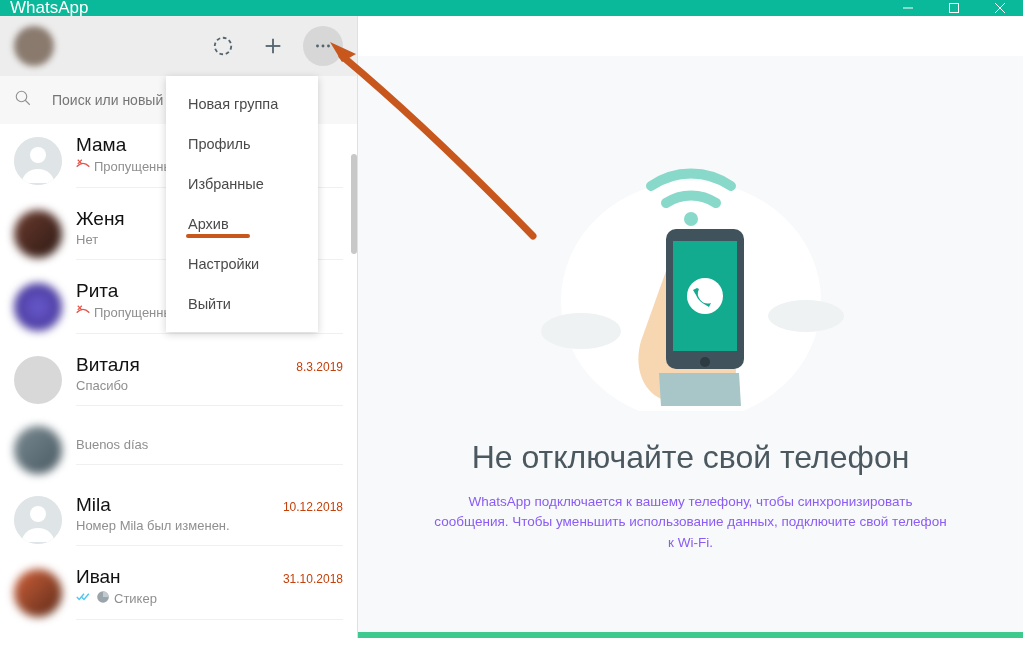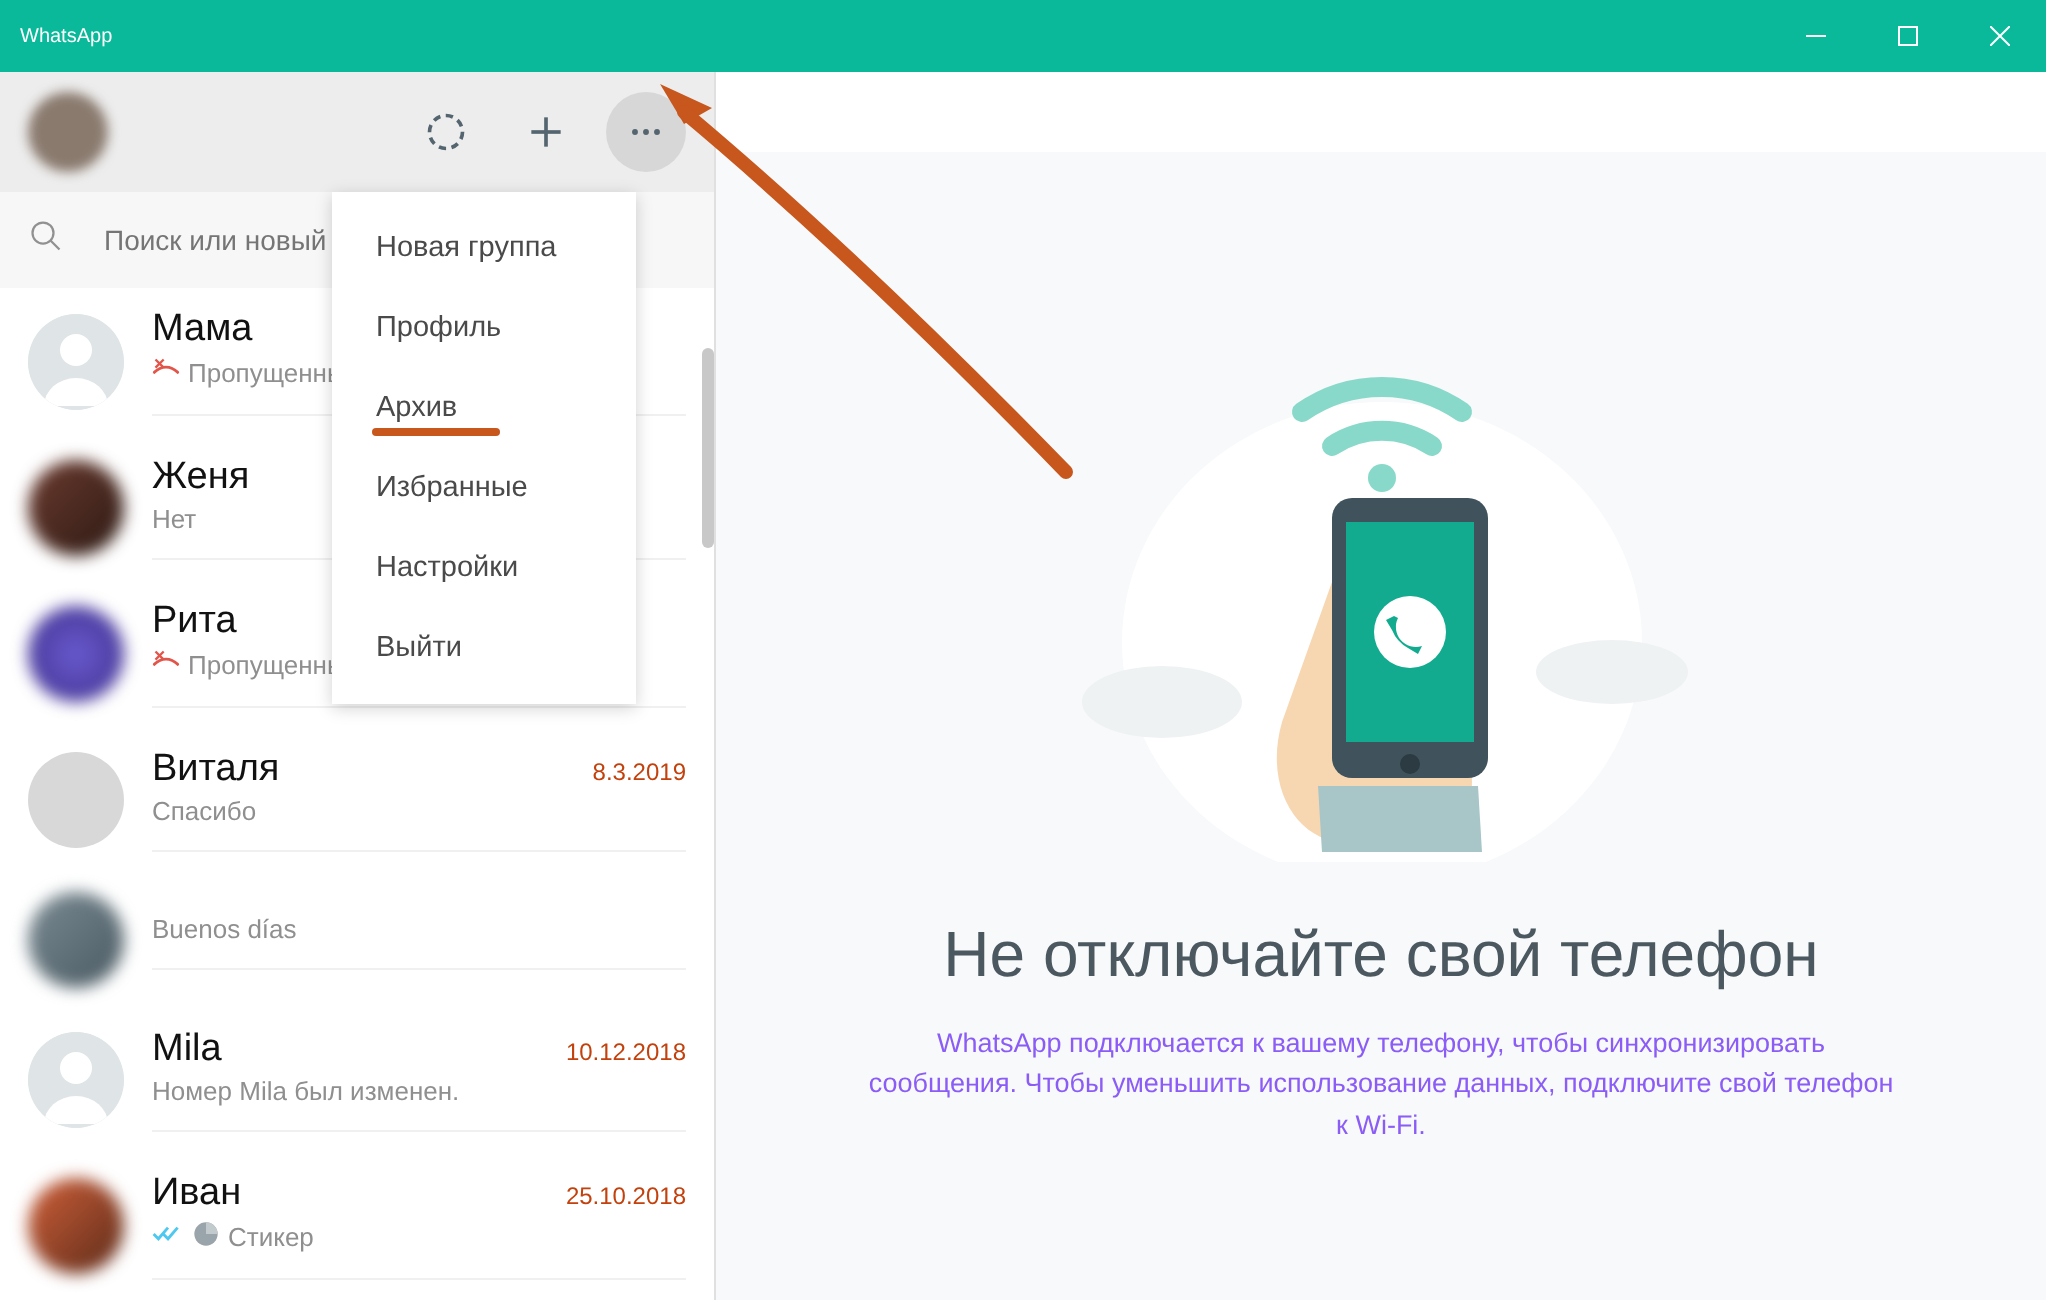--- a/index.html
+++ b/index.html
@@ -1,19 +1,19 @@
 <!DOCTYPE html>
 <html><head>
 <meta charset="utf-8">
 <style>
   * { margin: 0; padding: 0; box-sizing: border-box; font-family: "Segoe UI", -apple-system, sans-serif; }
   html, body { width: 1023px; height: 650px; overflow: hidden; }
   .titlebar {
-    height: 36px; background: #0ab99a; display: flex; align-items: center;
-    justify-content: space-between; color: #fff; font-size: 10px; text-align: center;
+    height: 16px; background: #0ab99a; display: flex; align-items: center;
+    justify-content: space-between; color: #fff; font-size: 17px; text-align: center;
   }
   .titlebar .title { padding-left: 10px; }
   .titlebar .controls { display: flex; height: 100%; }
   .titlebar .ctrl { width: 46px; display: flex; align-items: center; justify-content: center; }
   .main { display: flex; height: calc(650px - 28px); }
   
   .sidebar { width: 358px; background: #fff; border-right: 1px solid #e0e0e0; display: flex; flex-direction: column; position: relative; }
   .sb-header { height: 60px; background: #ededed; display: flex; align-items: center; padding: 0 14px; gap: 10px; }
   .sb-header .avatar { width: 40px; height: 40px; border-radius: 50%; background: #8a7a6e; filter: blur(3px); }
   .sb-header .spacer { flex: 1; }
@@ -198,21 +198,21 @@
             <div class="preview">
               <span>Номер Mila был изменен.</span>
             </div>
           </div>
         </div>
         <div class="chat">
           <div class="av blur" style="background: linear-gradient(135deg, rgb(208, 96, 58), rgb(90, 42, 24));"></div>
           <div class="body">
             <div class="line1">
               <span class="name">Иван</span>
-              <span class="date">25.10.2018</span>
+              <span class="date">31.10.2018</span>
             </div>
             <div class="preview">
               <span class="tick"><svg width="16" height="12" viewBox="0 0 20 12">
                   <path d="M1 6 l3 3 l6 -7" fill="none" stroke="#4fc8f0" stroke-width="1.8"></path>
                   <path d="M7 6 l3 3 l6 -7" fill="none" stroke="#4fc8f0" stroke-width="1.8"></path>
                 </svg></span>
               <span><svg width="14" height="14" viewBox="0 0 24 24">
                   <circle cx="12" cy="12" r="10" fill="#9aa5ab"></circle>
                   <path d="M12 2 a10 10 0 0 1 10 10 l-10 0 z" fill="#c2cace"></path>
                 </svg></span>
@@ -220,22 +220,22 @@
             </div>
           </div>
         </div>
       </div>
 
     <div class="scroll-ind"></div>
 
     <div class="menu" id="menu">
         <div class="item">Новая группа</div>
         <div class="item">Профиль</div>
+        <div class="item">Избранные</div>
         <div class="item">Архив<div class="underline"></div></div>
-        <div class="item">Избранные</div>
         <div class="item">Настройки</div>
         <div class="item">Выйти</div>
       </div>
   </div>
 
   <div class="landing">
     <svg width="320" height="270" viewBox="0 0 320 270">
       <ellipse cx="160" cy="160" rx="130" ry="120" fill="#fff"></ellipse>
       <ellipse cx="50" cy="190" rx="40" ry="18" fill="#eef2f3"></ellipse>
       <ellipse cx="275" cy="175" rx="38" ry="16" fill="#eef2f3"></ellipse>

